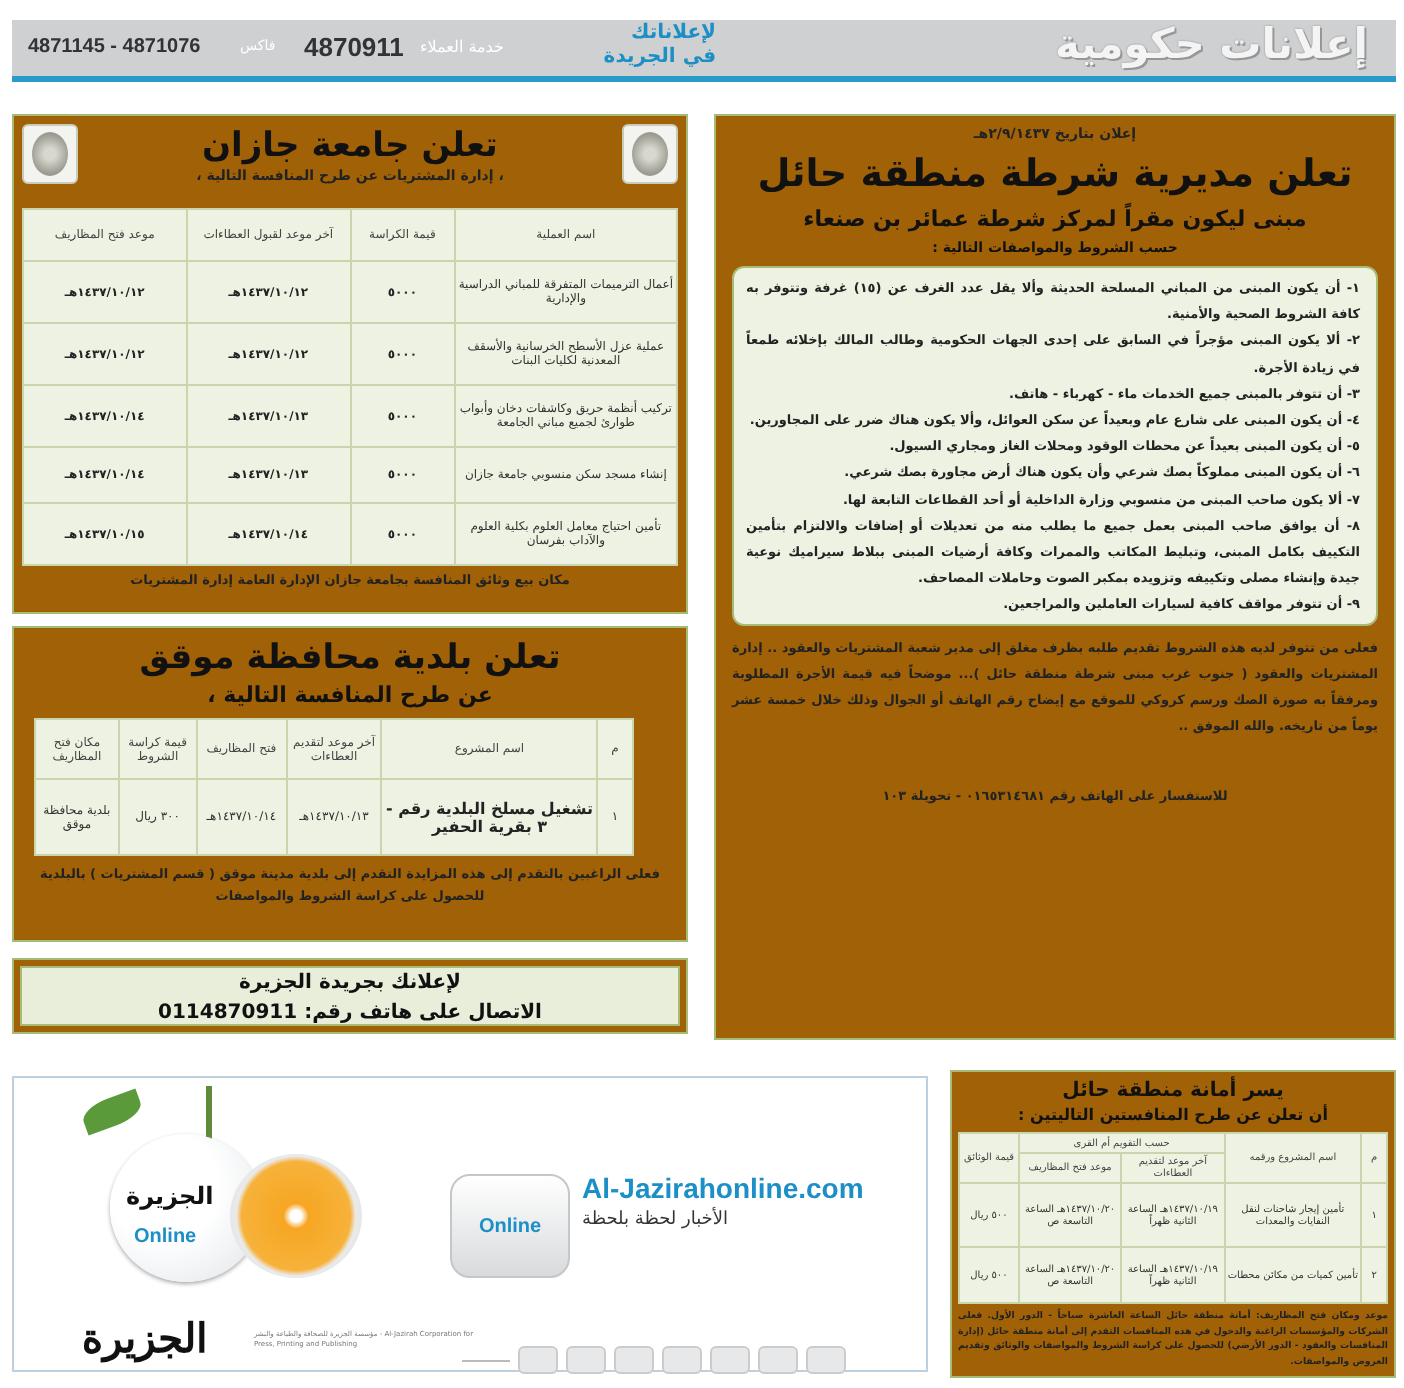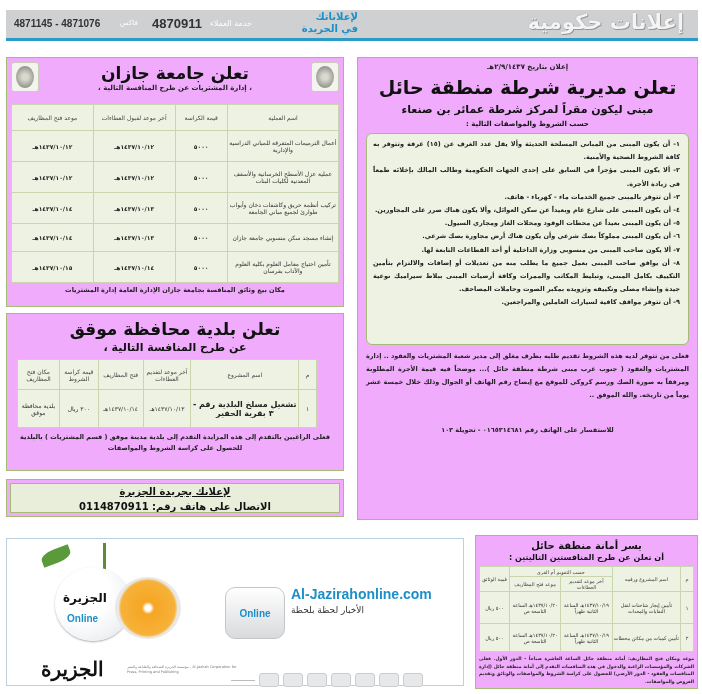--- a/index.html
+++ b/index.html
@@ -8,21 +8,21 @@
   
   .header { left: 6px; top: 10px; width: 692px; height: 28px; background: #cfd0d2; }
   .header-line { left: 6px; top: 38px; width: 692px; height: 3px; background: #2a9ac9; }
   .hdr-title { right: 14px; top: 0px; font-size: 21px; color: #f4f4f4; font-weight: bold; direction: rtl; text-shadow: 0 0 1px #888, 1px 1px 0 #999; letter-spacing: 1px; }
   .hdr-brand { left: 282px; top: 1px; width: 70px; font-size: 10px; color: #1c8fc7; font-weight: bold; direction: rtl; text-align: right; line-height: 12px; }
   .hdr-phone-main { left: 146px; top: 6px; font-size: 13px; font-weight: bold; color: #333; font-family: "Liberation Sans", sans-serif; }
   .hdr-phone-label { left: 204px; top: 9px; font-size: 8px; color: #fff; direction: rtl; }
   .hdr-fax { left: 8px; top: 8px; font-size: 10px; font-weight: bold; color: #333; font-family: "Liberation Sans", sans-serif; }
   .hdr-fax-label { left: 114px; top: 9px; font-size: 7px; color: #fff; direction: rtl; }
 
-  .ad { background: #f0abfc; border: 1px solid #a6bb76; direction: rtl; }
+  .ad { background: #a16207; border: 1px solid #a6bb76; direction: rtl; }
   .inner { background: #eef2e2; }
   .rtl { direction: rtl; }
   .title-black { font-weight: bold; color: #111; text-align: center; font-family: "DejaVu Sans", sans-serif; }
 
   table { border-collapse: collapse; width: 100%; direction: rtl; }
   td, th { border: 1px solid #c9d6ad; font-size: 6px; color: #333; text-align: center; vertical-align: middle; padding: 1px; }
   th { font-weight: normal; color: #444; }
   td.bold { font-weight: bold; color: #222; }
 
   .logo { width: 28px; height: 30px; background: #f3f4ef; border: 1px solid #c8cbb8; border-radius: 3px; display:flex; align-items:center; justify-content:center; }
@@ -131,31 +131,31 @@
         <td>بلدية محافظة موقق</td>
       </tr>
     </tbody>
       </table>
   </div>
   <div style="font-size:6.5px;font-weight:bold;text-align:center;color:#222;margin-top:4px;line-height:11px;padding:0 6px;">فعلى الراغبين بالتقدم إلى هذه المزايدة التقدم إلى بلدية مدينة موقق ( قسم المشتريات ) بالبلدية للحصول على كراسة الشروط والمواصفات</div>
 </div>
 
 <div class="abs ad jaz-footer" style="padding:3px;">
   <div style="background:#e9eedb;height:100%;border:1px solid #a6bb76;text-align:center;">
-    <div class="title-black" style="font-size:10px;line-height:15px;text-decoration:underline;">لإعلانك بجريدة الجزيرة</div>
+    <div class="title-black" style="font-size:10px;line-height:15px;">لإعلانك بجريدة الجزيرة</div>
     <div class="title-black" style="font-size:10px;line-height:15px;">الاتصال على هاتف رقم: 0114870911</div>
   </div>
 </div>
 
 <div class="abs ad" style="left:357px;top:57px;width:341px;height:463px;padding:4px;">
   <div style="text-align:center;font-size:7px;font-weight:bold;color:#222;line-height:11px;">إعلان بتاريخ ٢/٩/١٤٣٧هـ</div>
   <div class="title-black" style="font-size:19px;line-height:28px;">تعلن مديرية شرطة منطقة حائل</div>
   <div class="title-black" style="font-size:11px;line-height:17px;">مبنى ليكون مقراً لمركز شرطة عمائر بن صنعاء</div>
   <div class="title-black" style="font-size:7px;line-height:12px;">حسب الشروط والمواصفات التالية :</div>
-  <div class="inner conditions" style="border:1px solid #a6bb76;border-radius:6px;margin:3px 4px;padding:4px 6px;height:212px;">
+  <div class="inner conditions" style="border:1px solid #a6bb76;border-radius:6px;margin:3px 4px;padding:4px 6px;height:180px;">
     <div>١- أن يكون المبنى من المباني المسلحة الحديثة وألا يقل عدد الغرف عن (١٥) غرفة وتتوفر به كافة الشروط الصحية والأمنية.</div>
     <div>٢- ألا يكون المبنى مؤجراً في السابق على إحدى الجهات الحكومية وطالب المالك بإخلائه طمعاً في زيادة الأجرة.</div>
     <div>٣- أن تتوفر بالمبنى جميع الخدمات ماء - كهرباء - هاتف.</div>
     <div>٤- أن يكون المبنى على شارع عام وبعيداً عن سكن العوائل، وألا يكون هناك ضرر على المجاورين.</div>
     <div>٥- أن يكون المبنى بعيداً عن محطات الوقود ومحلات الغاز ومجاري السيول.</div>
     <div>٦- أن يكون المبنى مملوكاً بصك شرعي وأن يكون هناك أرض مجاورة بصك شرعي.</div>
     <div>٧- ألا يكون صاحب المبنى من منسوبي وزارة الداخلية أو أحد القطاعات التابعة لها.</div>
     <div>٨- أن يوافق صاحب المبنى بعمل جميع ما يطلب منه من تعديلات أو إضافات والالتزام بتأمين التكييف بكامل المبنى، وتبليط المكاتب والممرات وكافة أرضيات المبنى ببلاط سيراميك نوعية جيدة وإنشاء مصلى وتكييفه وتزويده بمكبر الصوت وحاملات المصاحف.</div>
     <div>٩- أن تتوفر مواقف كافية لسيارات العاملين والمراجعين.</div>
   </div>

